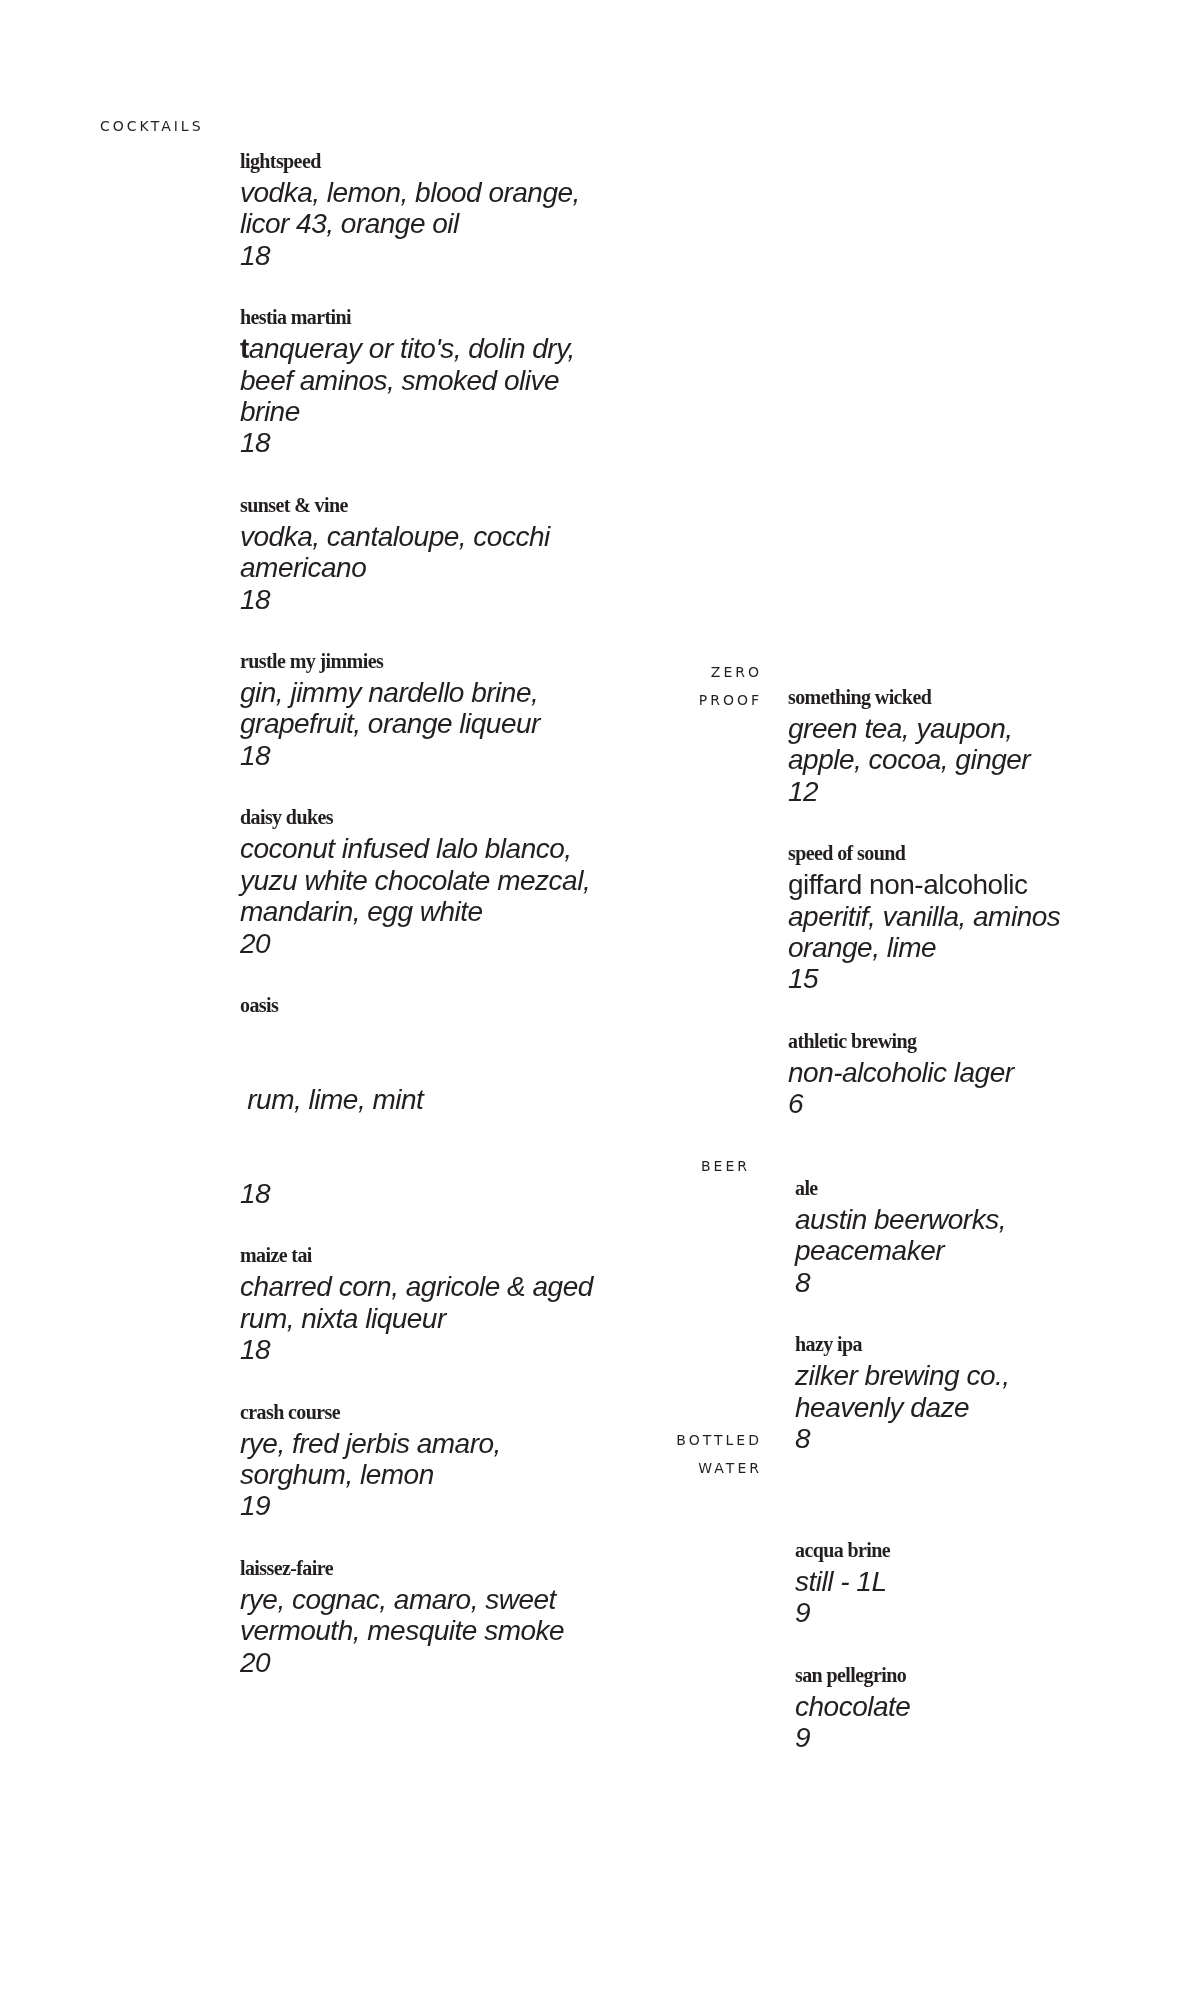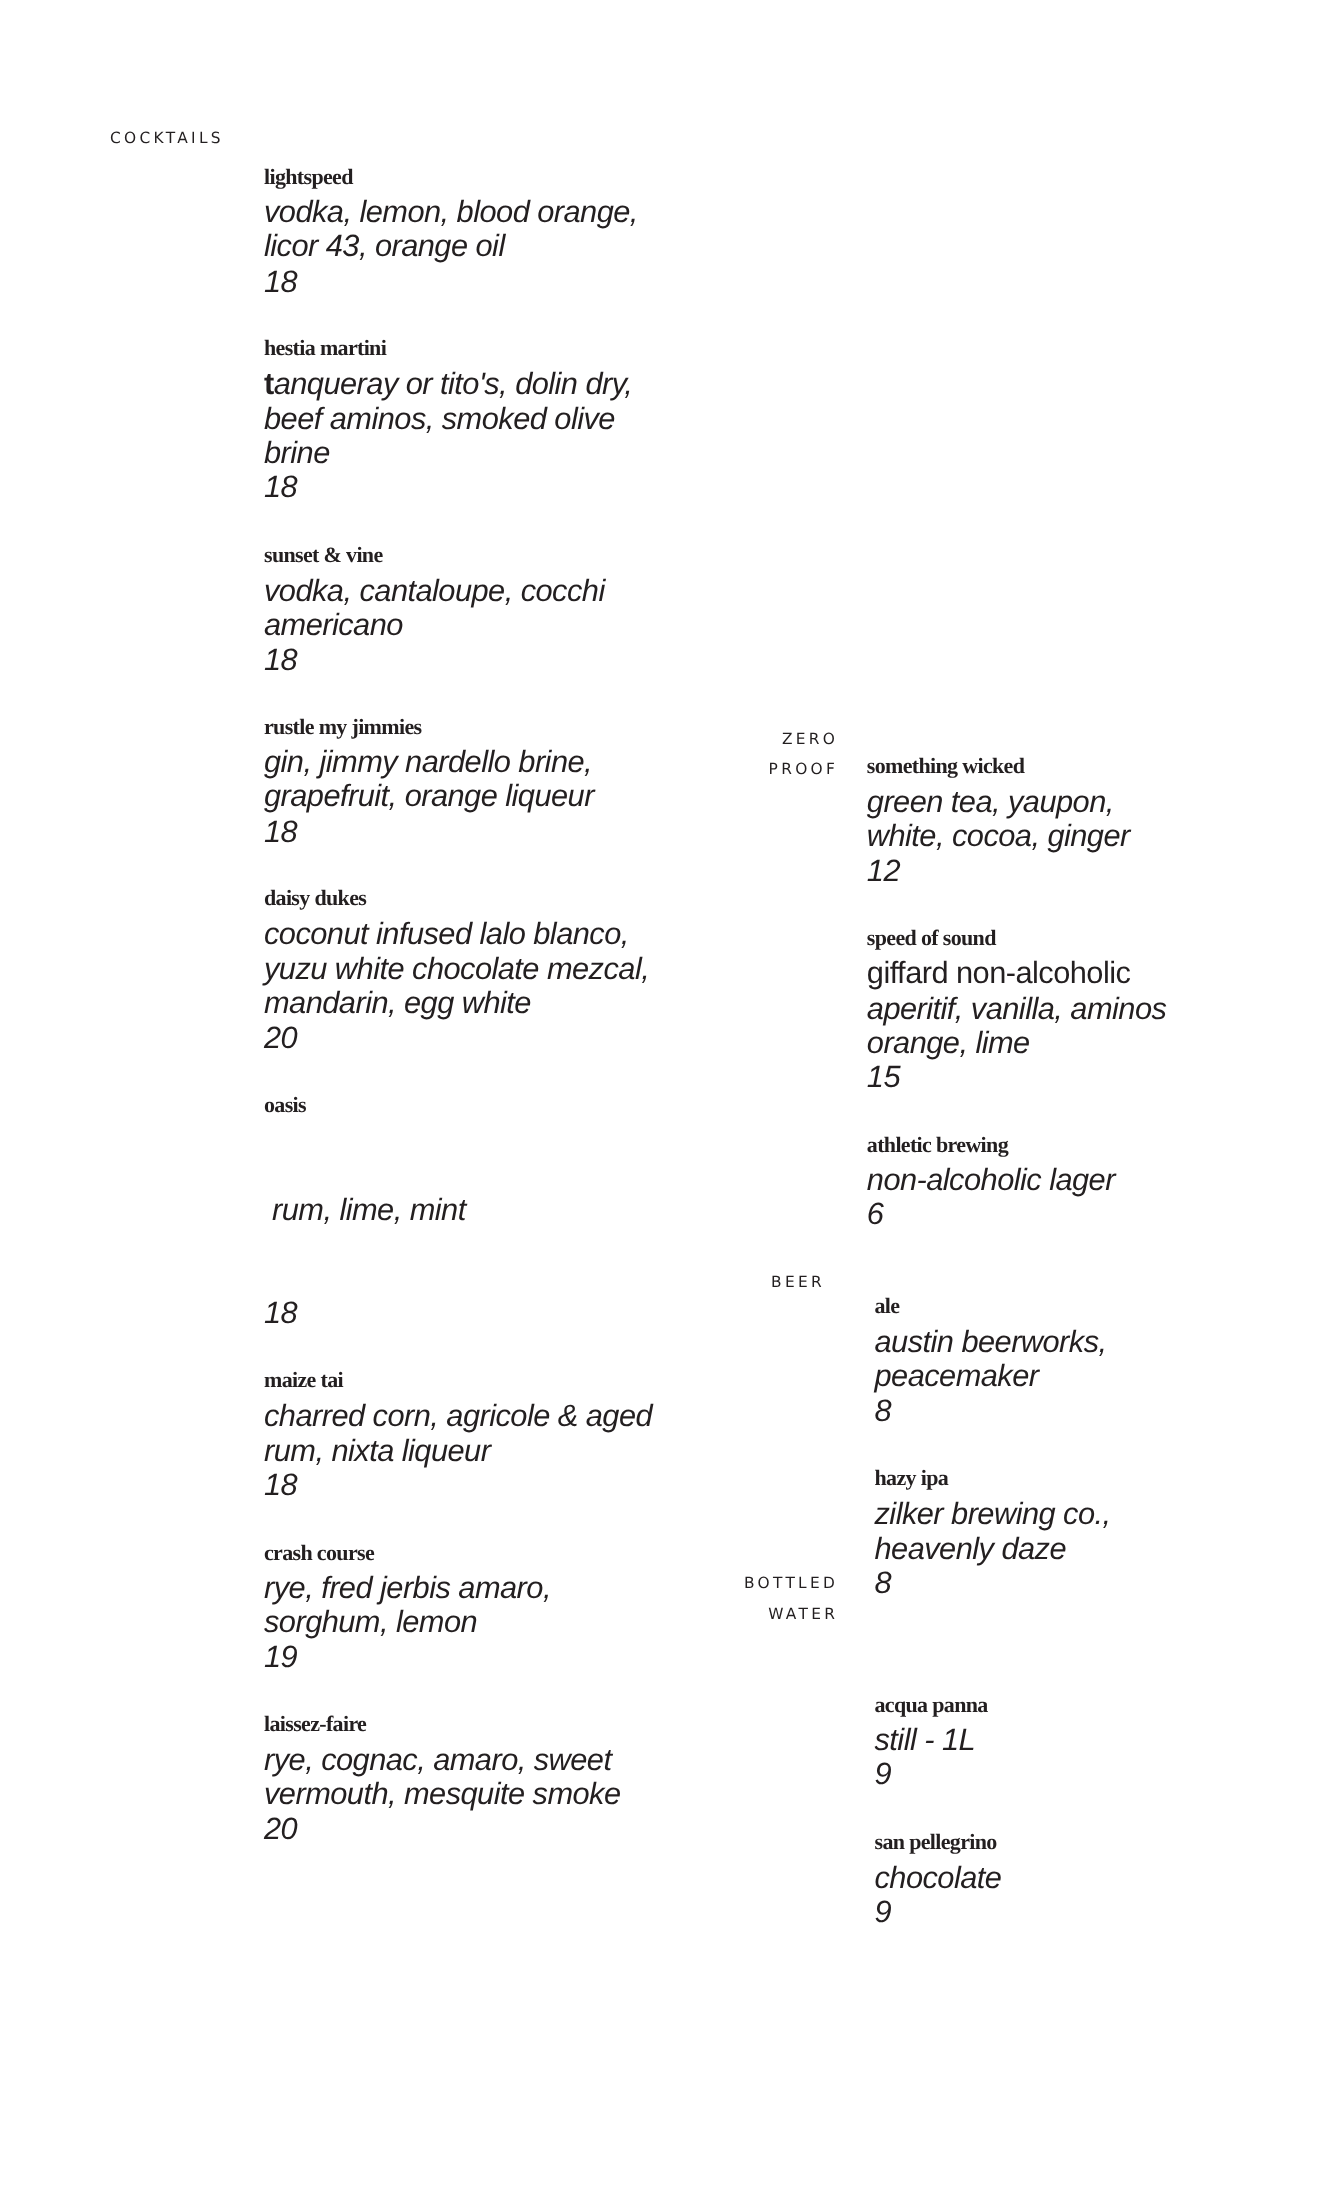--- a/index.html
+++ b/index.html
@@ -129,21 +129,21 @@
 <div class="label" style="left:600px; width:162px; top:658px;">
   <div>ZERO</div>
   <div>PROOF</div>
 </div>
 
 <div class="section" style="left:788px; top:682px;">
   <div class="item">
     <div class="name">something wicked</div>
     <div class="desc">
       <span class="desc-line">green tea, yaupon,</span>
-      <span class="desc-line">white, cocoa, ginger</span>
+      <span class="desc-line">apple, cocoa, ginger</span>
     </div>
     <span class="price">12</span>
   </div>
   <div class="item">
     <div class="name">speed of sound</div>
     <div class="desc">
       <span class="desc-line upright">giffard non-alcoholic</span>
       <span class="desc-line">aperitif, vanilla, aminos</span>
       <span class="desc-line">orange, lime</span>
     </div>
@@ -181,21 +181,21 @@
   </div>
 </div>
 
 <div class="label" style="left:600px; width:162px; top:1426px;">
   <div>BOTTLED</div>
   <div>WATER</div>
 </div>
 
 <div class="section" style="left:795px; top:1535px;">
   <div class="item">
-    <div class="name">acqua panna</div>
+    <div class="name">acqua brine</div>
     <div class="desc">
       <span class="desc-line">still - 1L</span>
     </div>
     <span class="price">9</span>
   </div>
   <div class="item">
     <div class="name">san pellegrino</div>
     <div class="desc">
       <span class="desc-line">chocolate</span>
     </div>

